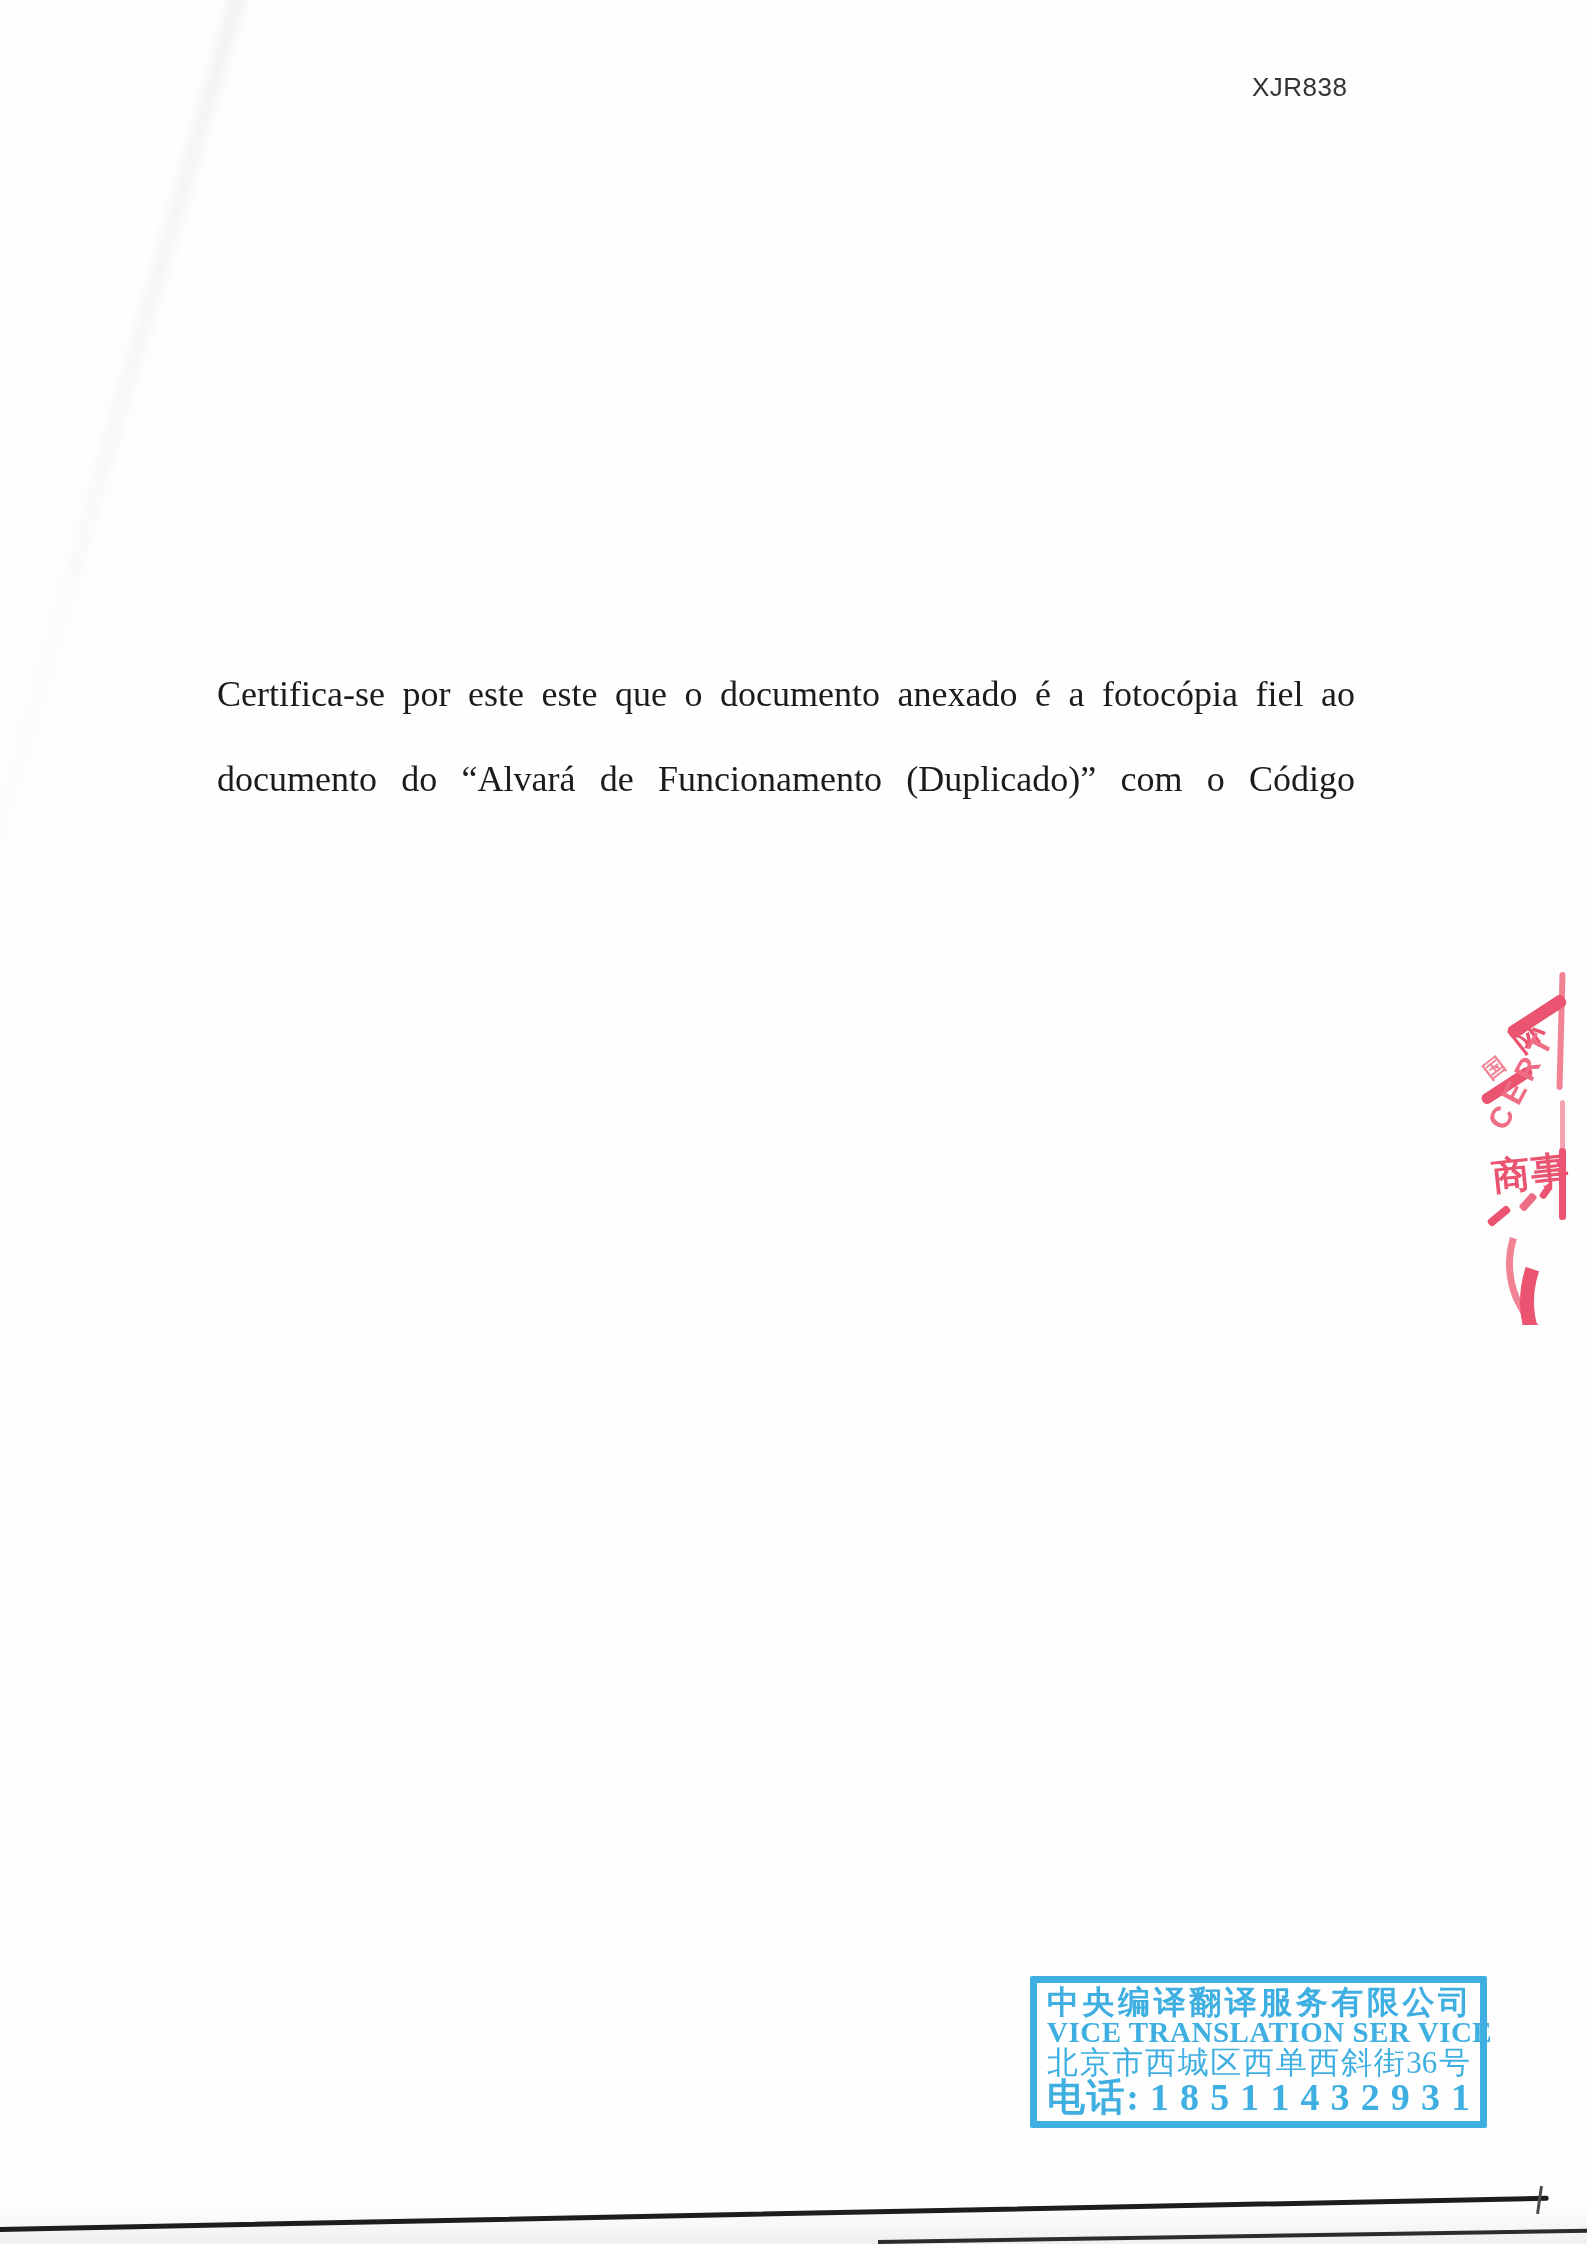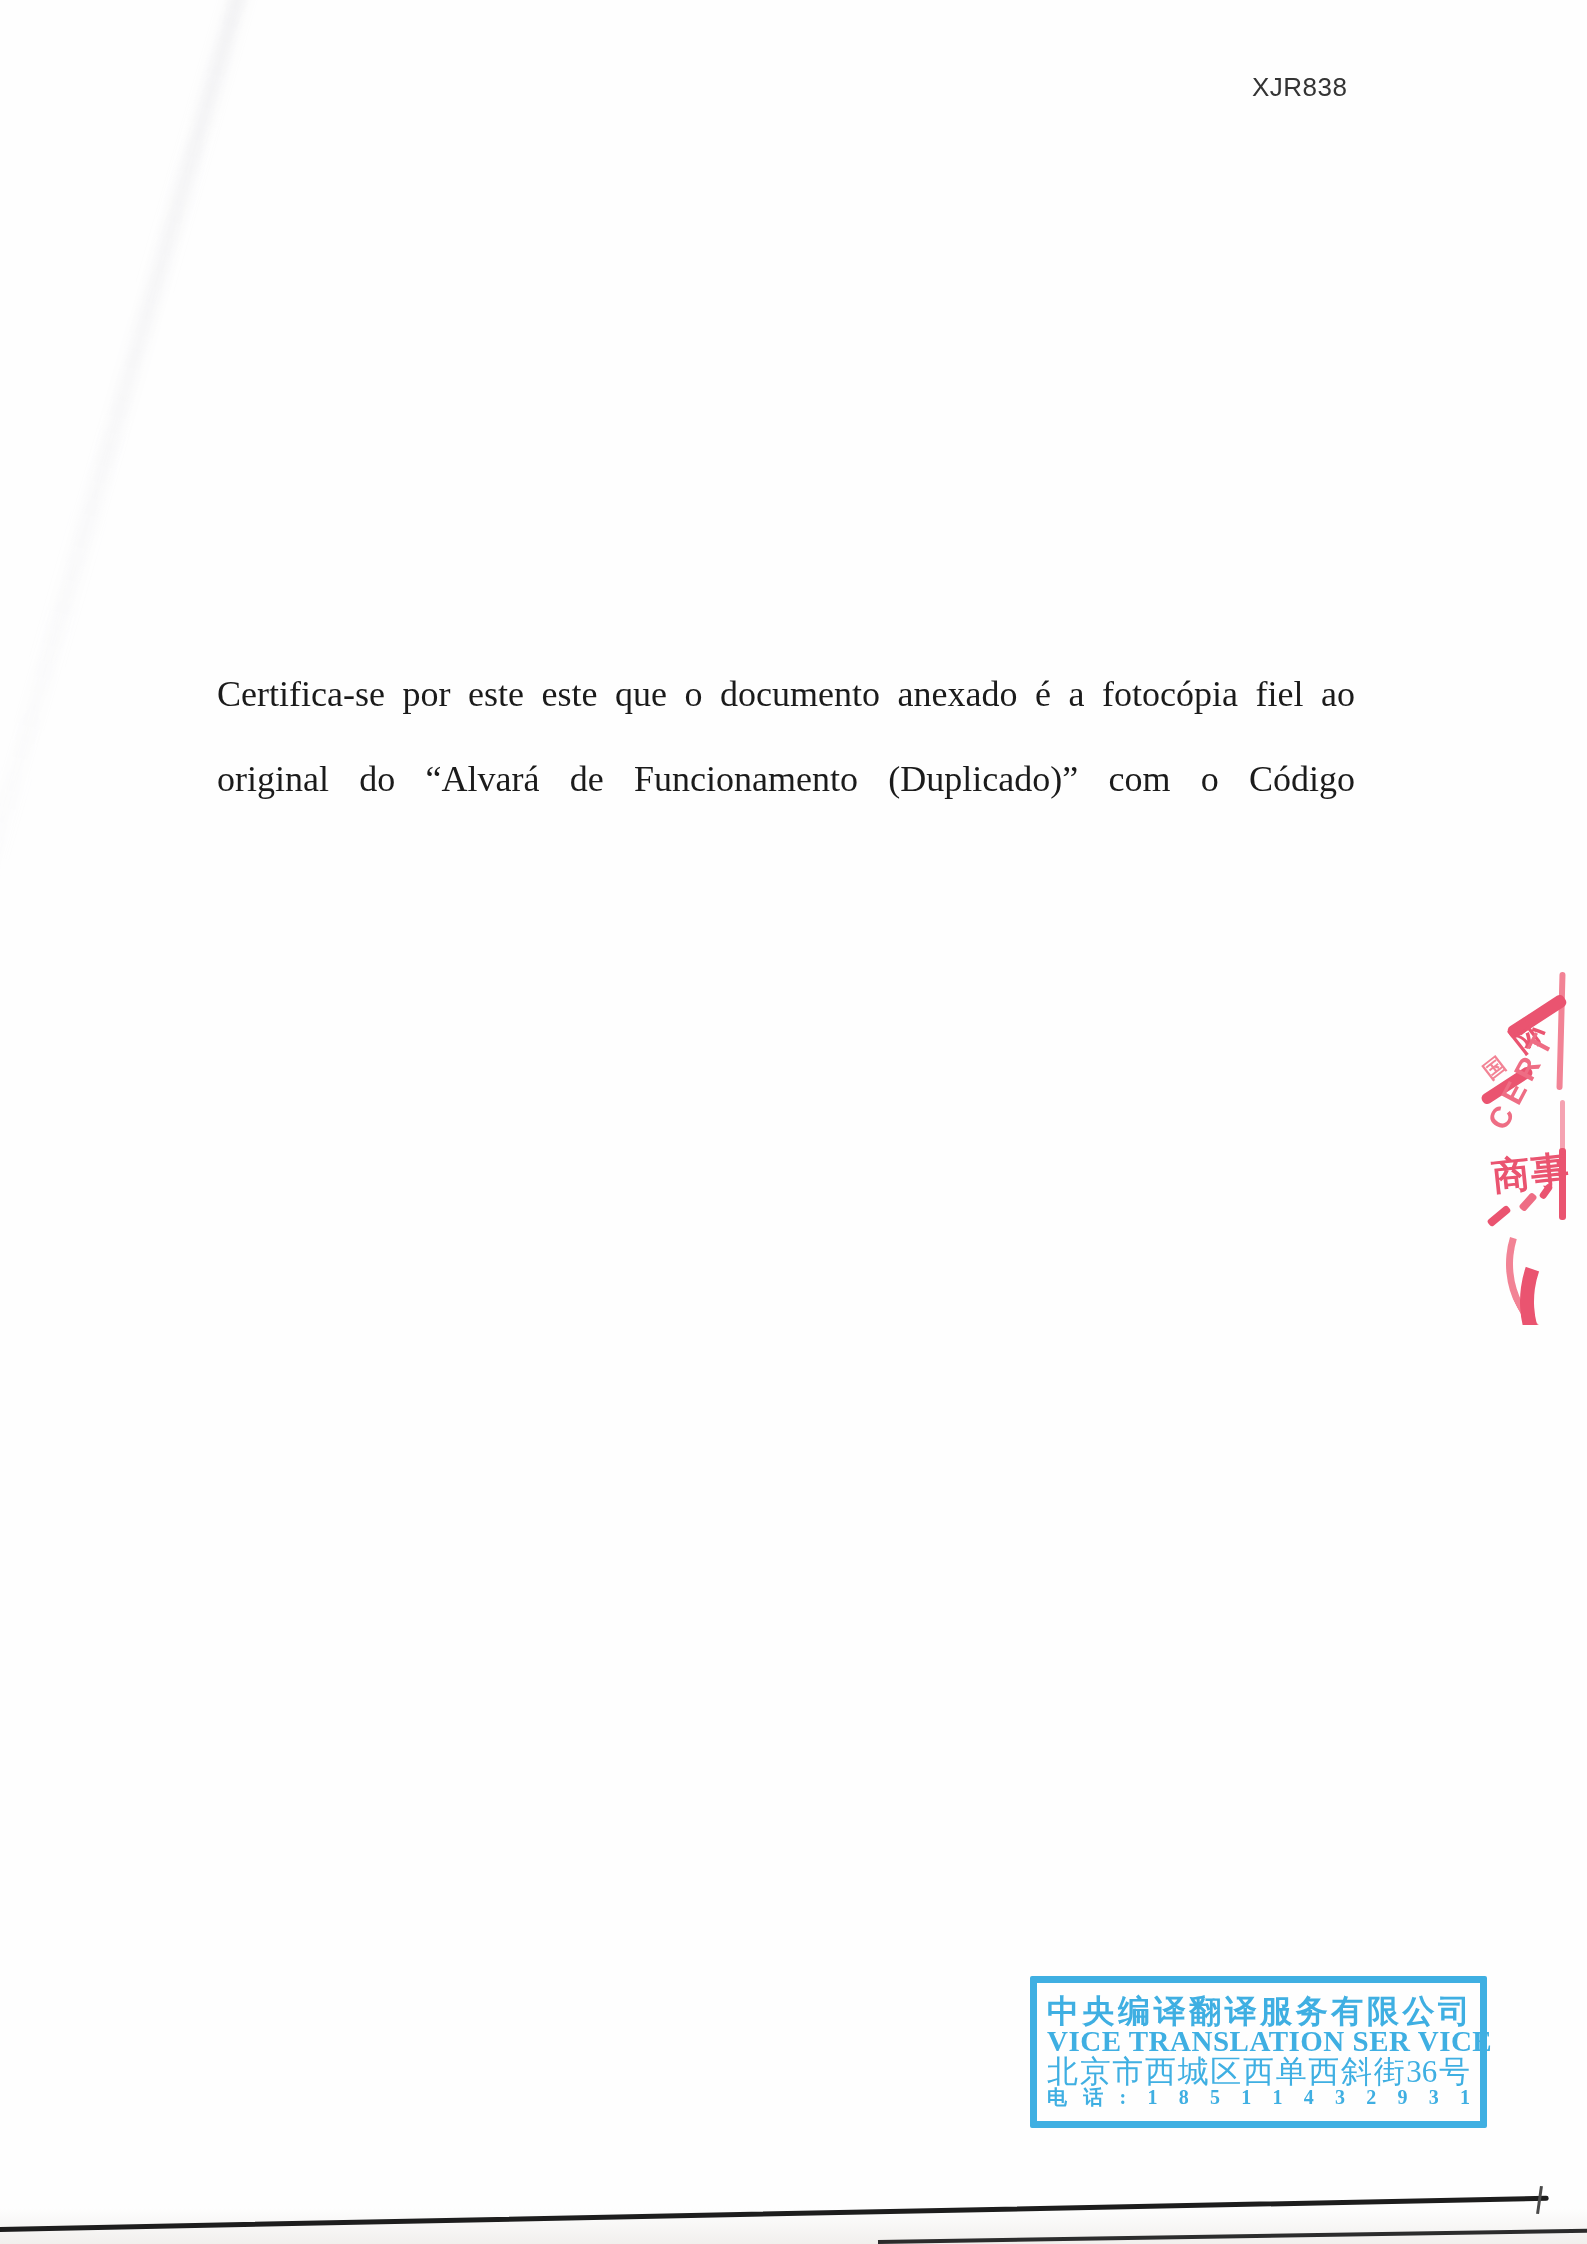--- a/index.html
+++ b/index.html
@@ -152,21 +152,21 @@
   }
   .blue-stamp .bs-line {
     text-align: justify;
     text-align-last: justify;
     line-height: 1;
     white-space: nowrap;
   }
   .bs-cn1 { font-size: 32px; font-weight: bold; }
   .bs-en  { font-size: 29px; font-weight: bold; font-family: "Liberation Serif", serif; letter-spacing: 0.5px; }
   .bs-cn2 { font-size: 31px; font-weight: normal; }
-  .bs-phone { font-size: 20px; font-weight: bold; }
+  .bs-phone { font-size: 38px; font-weight: bold; }
 
   
   .edge-shadow-band {
     position: absolute;
     left: 0; top: 2208px; width: 1587px; height: 36px;
     background: linear-gradient(to bottom, rgba(226,222,216,0.0), rgba(226,222,216,0.45));
   }
   .scan-line-1 {
     position: absolute;
     left: -6px; top: 2227px;
@@ -196,21 +196,21 @@
 <body>
 
 <div class="page">
 
   <div class="crease"></div>
 
   <div class="doc-code">XJR838</div>
 
   <div class="paragraph">
     <div class="line justify">Certifica-se por este este que o documento anexado é a fotocópia fiel ao</div>
-    <div class="line justify">original do “Alvará de Funcionamento (Duplicado)” com o Código</div>
+    <div class="line justify">documento do “Alvará de Funcionamento (Duplicado)” com o Código</div>
   </div>
 
   <div class="red-stamp-clip">
     <div class="rs-edge1"></div>
     <div class="rs-edge1b"></div>
     <div class="rs-bar1"></div>
     <span class="rs-ji">际</span>
     <span class="rs-guo">国</span>
     <div class="rs-bar2"></div>
     <div class="rs-cert">CERT</div>

